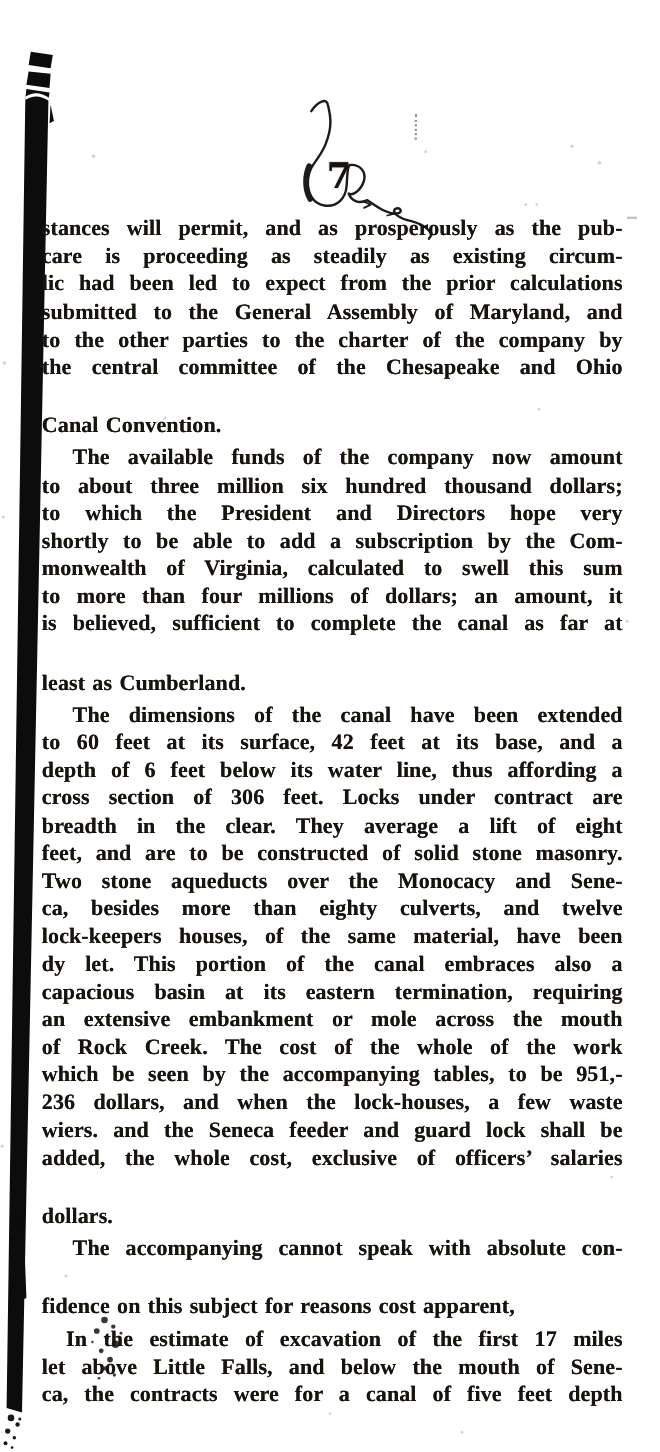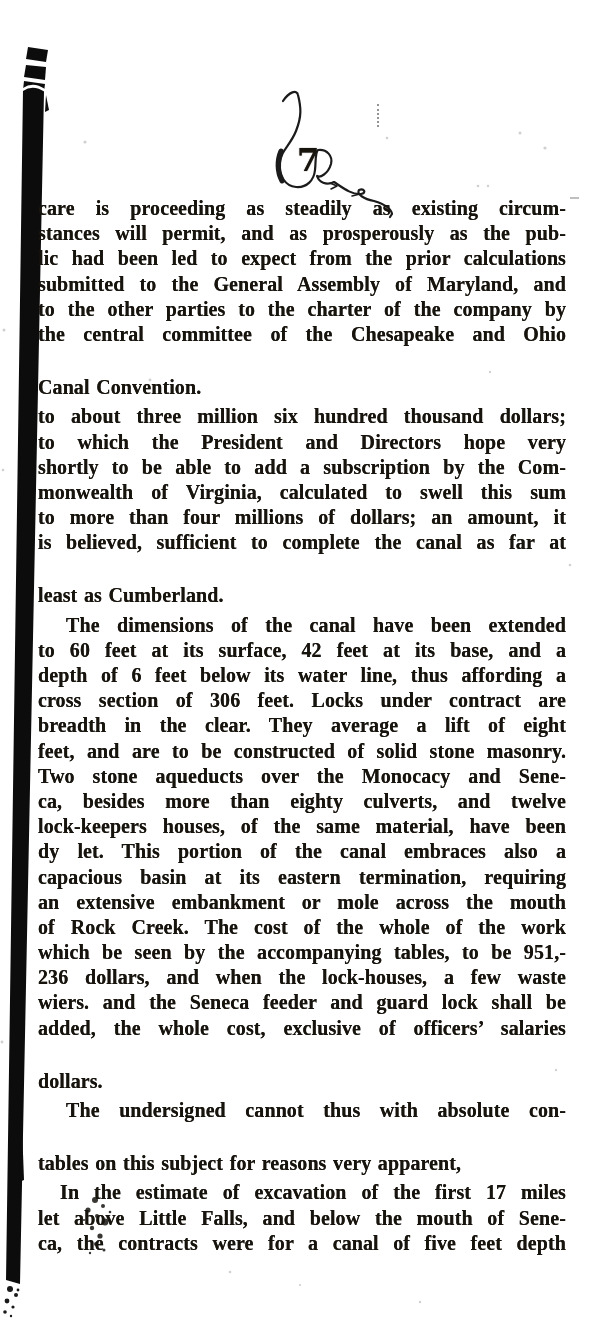--- a/index.html
+++ b/index.html
@@ -128,29 +128,30 @@
 
     <rect x="570" y="197" width="9" height="2" fill="#8a8a8a" opacity="0.55"></rect>
   </svg>
 
   <div class="dotted-mark"></div>
 
   <div class="page-number">7</div>
 
   <div id="text-block">
       <div class="para">
+        <div class="line">stances will permit, and as prosperously as the pub-</div>
         <div class="line">care is proceeding as steadily as existing circum-</div>
-        <div class="line">stances will permit, and as prosperously as the pub-</div>
         <div class="line">lic had been led to expect from the prior calculations</div>
         <div class="line">submitted to the General Assembly of Maryland, and</div>
         <div class="line">to the other parties to the charter of the company by</div>
         <div class="line">the central committee of the Chesapeake and Ohio</div>
         <div class="line end">Canal Convention.</div>
       </div>
       <div class="para" style="--indent: 28px;">
+        <div class="line first">The available funds of the company now amount</div>
         <div class="line">to about three million six hundred thousand dollars;</div>
         <div class="line">to which the President and Directors hope very</div>
         <div class="line">shortly to be able to add a subscription by the Com-</div>
         <div class="line">monwealth of Virginia, calculated to swell this sum</div>
         <div class="line">to more than four millions of dollars; an amount, it</div>
         <div class="line">is believed, sufficient to complete the canal as far at</div>
         <div class="line end">least as Cumberland.</div>
       </div>
       <div class="para" style="--indent: 28px;">
         <div class="line first">The dimensions of the canal have been extended</div>
@@ -166,22 +167,22 @@
         <div class="line">capacious basin at its eastern termination, requiring</div>
         <div class="line">an extensive embankment or mole across the mouth</div>
         <div class="line">of Rock Creek.  The cost of the whole of the work</div>
         <div class="line">which be seen by the accompanying tables, to be 951,-</div>
         <div class="line">236 dollars, and when the lock-houses, a few waste</div>
         <div class="line">wiers. and the Seneca feeder and guard lock shall be</div>
         <div class="line">added, the whole cost, exclusive of officers’ salaries</div>
         <div class="line end">dollars.</div>
       </div>
       <div class="para" style="--indent: 28px;">
-        <div class="line first">The undersigned cannot thus with absolute con-</div>
-        <div class="line end">tables on this subject for reasons very apparent,</div>
+        <div class="line first">The accompanying cannot speak with absolute con-</div>
+        <div class="line end">fidence on this subject for reasons cost apparent,</div>
       </div>
       <div class="para" style="--indent: 22px;">
         <div class="line first">In the estimate of excavation of the first 17 miles</div>
         <div class="line">let above Little Falls, and below the mouth of Sene-</div>
         <div class="line">ca, the contracts were for a canal of five feet depth</div>
       </div>
     </div>
 
 </div>
 

